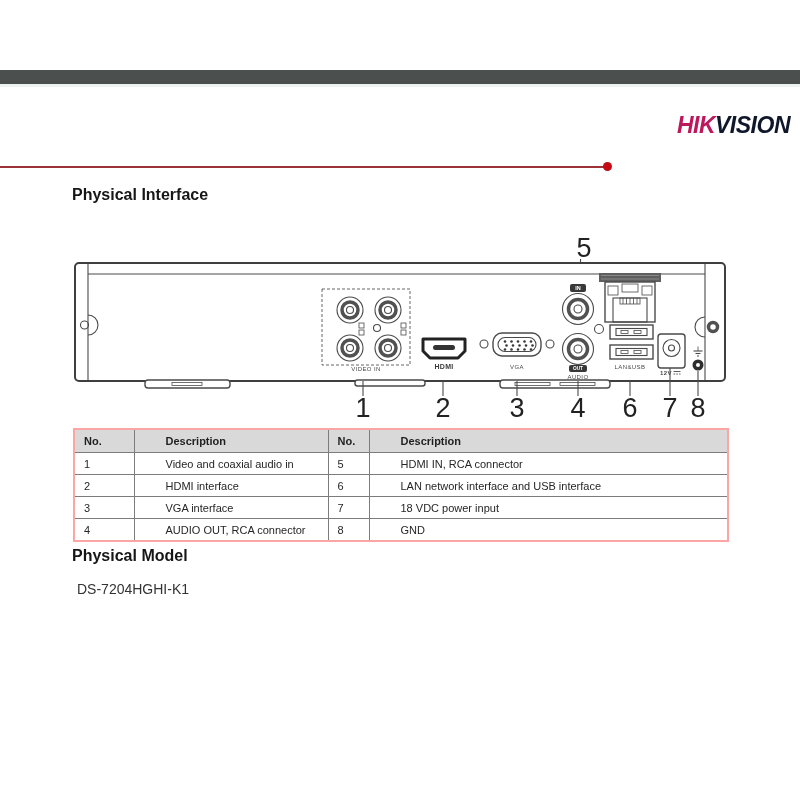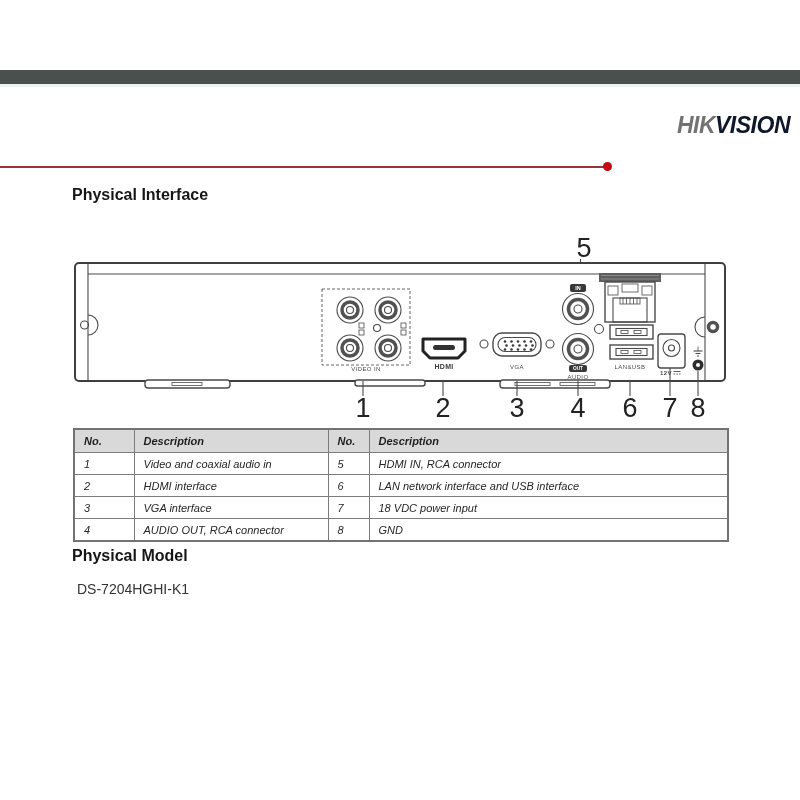--- a/index.html
+++ b/index.html
@@ -2,21 +2,21 @@
 <html><head>
 <meta charset="utf-8">
 <style>
   html,body{margin:0;padding:0;}
   .page{position:relative;width:800px;height:800px;background:#ffffff;overflow:hidden;
         font-family:"Liberation Sans",sans-serif;color:#1c1c1c;}
   .top-bar{position:absolute;left:0;top:70px;width:800px;height:14px;background:#4b504f;}
   .top-bar-glow{position:absolute;left:0;top:84px;width:800px;height:3px;background:#edf3f1;}
   .logo{position:absolute;right:10px;top:112px;font-style:italic;font-weight:800;
         font-size:23px;letter-spacing:-0.5px;white-space:nowrap;}
-  .logo .hik{color:#737373;}
+  .logo .hik{color:#be185d;}
   .logo .vision{color:#0f172a;}
   .red-rule{position:absolute;left:0;top:166px;width:604px;height:2px;background:#9b3338;}
   .rule-dot{position:absolute;left:603px;top:162px;width:9px;height:9px;border-radius:50%;background:#c40a14;}
   .sec-title{position:absolute;font-size:16px;font-weight:bold;color:#161616;}
   .t-physical{left:72px;top:186px;}
   .t-available{left:72px;top:547px;}
   .model{position:absolute;left:77px;top:581px;font-size:14px;color:#333;}
   .diagram{position:absolute;left:60px;top:228px;width:680px;height:195px;}
 
   
@@ -32,22 +32,22 @@
   .badge-txt{fill:#ffffff;text-anchor:middle;font-weight:bold;}
   .num{font-size:27px;fill:#222;text-anchor:middle;}
   svg text{font-family:"Liberation Sans",sans-serif;}
 
   
   .spec-table{position:absolute;left:73px;top:428px;border-collapse:collapse;table-layout:fixed;
               width:654px;font-size:11px;color:#262626;}
   .spec-table th,.spec-table td{border:1px solid #7c7c7c;height:21px;text-align:left;
               padding:0 4px 0 9px;overflow:hidden;white-space:nowrap;}
   .spec-table th{background:#d9d9d9;font-weight:bold;color:#1f1f1f;height:22px;}
-  .spec-table .desc{padding-left:9px;margin-left:8px;}
-  .spec-table{border:2px solid #737373;font-style:italic;}
+  .spec-table .desc{padding-left:31px;margin-left:8px;}
+  .spec-table{border:2px solid #fca5a5;}
 </style>
 </head>
 <body>
 
 <div class="page">
 
   <div class="top-bar"></div>
   <div class="top-bar-glow"></div>
 
   <div class="logo">

